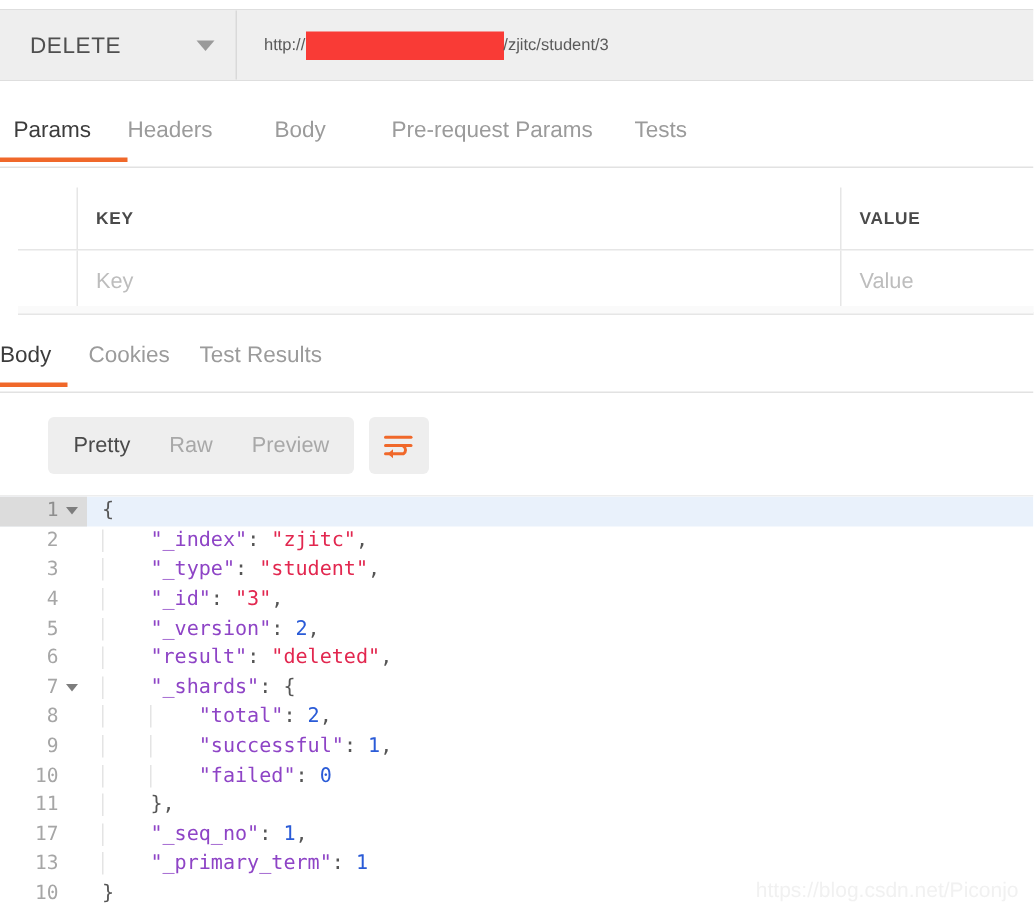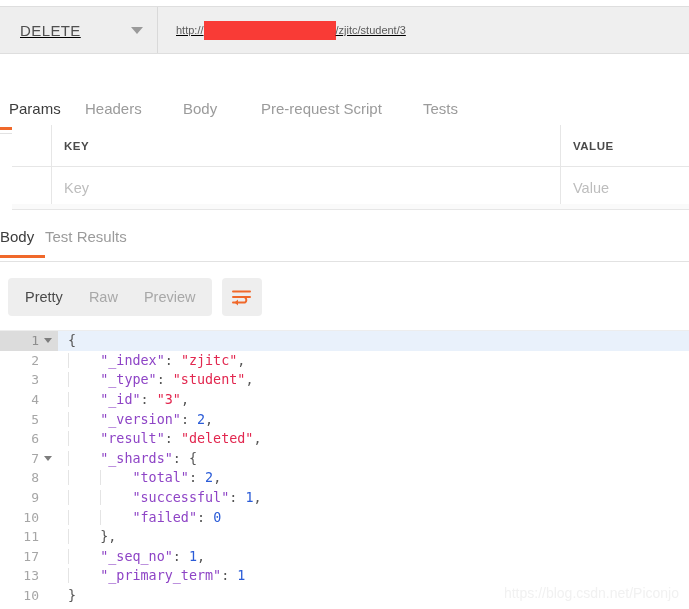--- a/index.html
+++ b/index.html
@@ -11,21 +11,20 @@
   }
   #app { position: relative; width: 689px; height: 609px; background: #fff; }
 
   
   .url-row {
     position: absolute; left: 0; top: 6px;
     width: 689px; height: 48px;
     display: flex; align-items: stretch;
     border-top: 1px solid #dedede;
     border-bottom: 1px solid #dedede;
-    text-decoration: underline;
   }
   .method-box {
     width: 158px; flex: 0 0 158px;
     background: #eeeeee;
     border-right: 1px solid #d9d9d9;
     display: flex; align-items: center;
     padding: 0 14px 0 20px;
     position: relative;
   }
   .method-label {
@@ -50,21 +49,21 @@
   .url-redaction {
     display: inline-block;
     width: 132px; height: 19px;
     background: #f93b36;
     vertical-align: middle;
     margin: 0 0px;
   }
 
   
   .req-tabs {
-    position: absolute; left: 0; top: 88px;
+    position: absolute; left: 0; top: 66px;
     width: 689px; height: 46px;
     display: flex; align-items: flex-start;
     border-bottom: 1px solid #e2e2e2;
     background: #fff;
   }
   .tab {
     font-size: 15px; color: #9b9b9b;
     padding: 12px 0 13px 0;
     position: relative;
     white-space: nowrap;
@@ -147,21 +146,21 @@
   .view-toolbar {
     position: absolute; left: 0; top: 268px;
     width: 689px; height: 58px;
     display: flex; align-items: center;
     padding-left: 8px;
     background: #fff;
   }
   .seg-group {
     display: flex; align-items: center;
     background: #eeeeee; border-radius: 4px;
-    height: 38px; padding: 0 4px;
+    height: 38px; padding: 0 4px; margin-left: 24px;
   }
   .seg {
     font-size: 14.5px; color: #a8a8a8;
     padding: 0 13px; line-height: 38px;
     white-space: nowrap;
   }
   .seg.active { color: #4a4a4a; }
   .fmt-group {
     display: flex; align-items: center;
     background: #eeeeee; border-radius: 4px;
@@ -264,21 +263,21 @@
     <div class="tab active" id="tab-params">
       <span>Params</span>
     </div>
     <div class="tab tab-headers">
       <span>Headers</span>
     </div>
     <div class="tab tab-body">
       <span>Body</span>
     </div>
     <div class="tab tab-pre">
-      <span>Pre-request Script</span>
+      <span>Pre-request Params</span>
     </div>
     <div class="tab tab-tests">
       <span>Tests</span>
     </div>
   </div>
 
   <div class="kv-table">
     <div class="kv-row header">
       <div class="kv-gutter"></div>
       <div class="kv-key">
@@ -296,20 +295,23 @@
       <div class="kv-val">
         <span class="kv-placeholder">Value</span>
       </div>
     </div>
     <div class="kv-divider"></div>
   </div>
 
   <div class="resp-tabs">
     <div class="rtab active" id="rtab-body">
       <span>Body</span>
+    </div>
+    <div class="rtab rtab-cookies">
+      <span>Cookies</span>
     </div>
     <div class="rtab rtab-testres">
       <span>Test Results</span>
     </div>
   </div>
 
   <div class="view-toolbar">
     <div class="seg-group">
       <div class="seg active">
         <span>Pretty</span>

